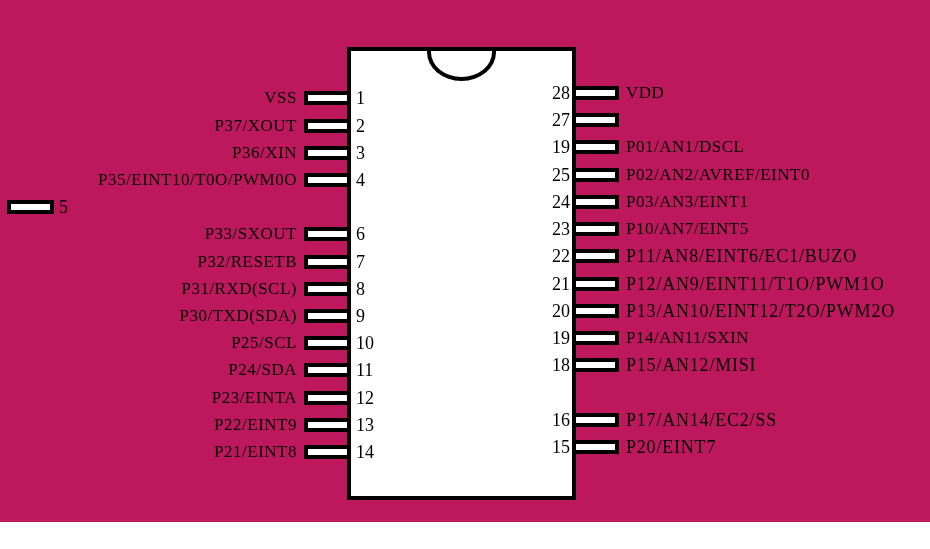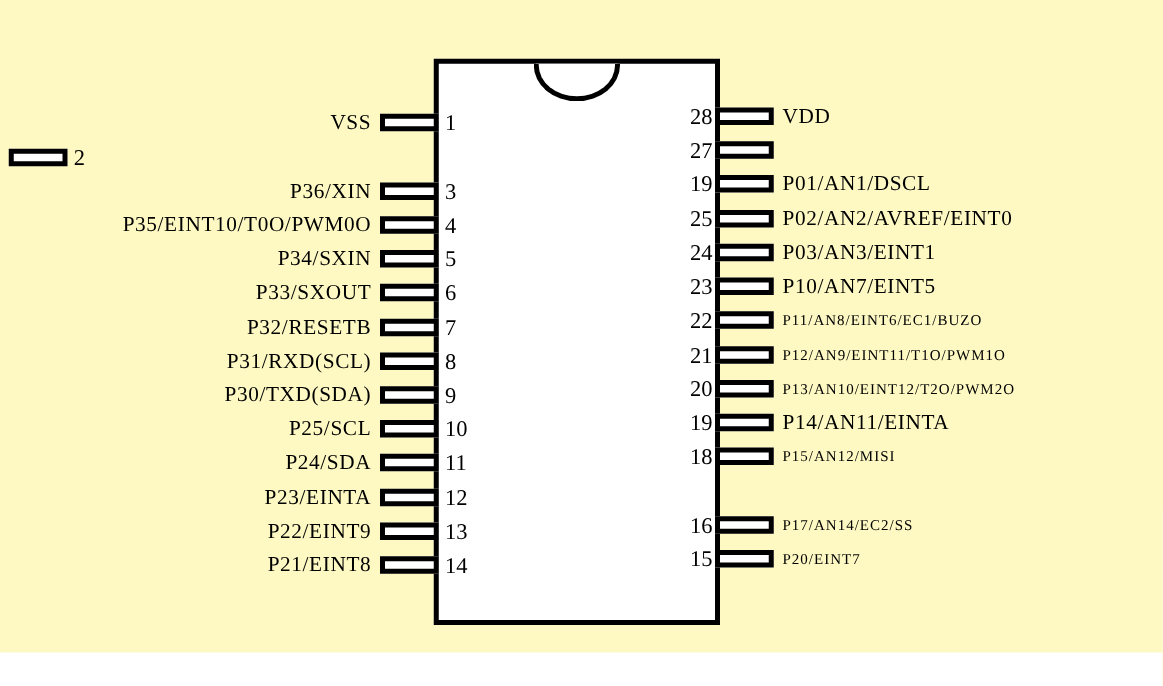--- a/index.html
+++ b/index.html
@@ -5,21 +5,21 @@
   html, body { margin: 0; padding: 0; }
   body {
     width: 930px; height: 549px;
     background: #ffffff;
     font-family: "Liberation Serif", "DejaVu Serif", serif;
     color: #000;
   }
   .stage {
     position: relative;
     width: 930px; height: 522px;
-    background: #fef9c3;
+    background: #be185d;
     overflow: hidden;
   }
   .chip {
     position: absolute;
     left: 347px; top: 47px;
     width: 229px; height: 453px;
     border: 4px solid #000;
     box-sizing: border-box;
     background: #ffffff;
   }
@@ -58,51 +58,51 @@
     font-size: 18px;
     line-height: 1;
     white-space: nowrap;
   }
   .left .pin-label  { order: 1; width: 297px; text-align: right; }
   .left .pin-stub   { order: 2; margin-left: 7px; }
   .left .pin-number { order: 3; margin-left: 5px; }
   .right .pin-number { width: 30px; text-align: right; }
   .right .pin-stub   { margin-left: 2px; }
   .right .pin-label  { margin-left: 7px; }
-  .pin-row.small .pin-label { font-size: 12px; letter-spacing: 0.8px; }
+  .pin-row.small .pin-label { font-size: 18px; letter-spacing: 0.8px; }
 </style>
 </head>
 <body>
 
 <div class="stage">
 
   <div class="chip"></div>
   <div class="notch"></div>
 
   <div class="pin-row left" style="top:84px">
       <span class="pin-label">VSS</span>
       <span class="pin-stub"></span>
       <span class="pin-number">1</span>
     </div>
   <div class="pin-row left" style="top:112px">
+      <span class="pin-label">P37/XOUT</span>
       <span class="pin-stub"></span>
       <span class="pin-number">2</span>
     </div>
   <div class="pin-row left" style="top:139px">
       <span class="pin-label">P36/XIN</span>
       <span class="pin-stub"></span>
       <span class="pin-number">3</span>
     </div>
   <div class="pin-row left" style="top:166px">
       <span class="pin-label">P35/EINT10/T0O/PWM0O</span>
       <span class="pin-stub"></span>
       <span class="pin-number">4</span>
     </div>
   <div class="pin-row left" style="top:193px">
-      <span class="pin-label">P34/SXIN</span>
       <span class="pin-stub"></span>
       <span class="pin-number">5</span>
     </div>
   <div class="pin-row left" style="top:220px">
       <span class="pin-label">P33/SXOUT</span>
       <span class="pin-stub"></span>
       <span class="pin-number">6</span>
     </div>
   <div class="pin-row left" style="top:248px">
       <span class="pin-label">P32/RESETB</span>
@@ -185,21 +185,21 @@
       <span class="pin-label">P12/AN9/EINT11/T1O/PWM1O</span>
     </div>
   <div class="pin-row right small" style="top:297px">
       <span class="pin-number">20</span>
       <span class="pin-stub"></span>
       <span class="pin-label">P13/AN10/EINT12/T2O/PWM2O</span>
     </div>
   <div class="pin-row right" style="top:324px">
       <span class="pin-number">19</span>
       <span class="pin-stub"></span>
-      <span class="pin-label">P14/AN11/EINTA</span>
+      <span class="pin-label">P14/AN11/SXIN</span>
     </div>
   <div class="pin-row right small" style="top:351px">
       <span class="pin-number">18</span>
       <span class="pin-stub"></span>
       <span class="pin-label">P15/AN12/MISI</span>
     </div>
   <div class="pin-row right small" style="top:406px">
       <span class="pin-number">16</span>
       <span class="pin-stub"></span>
       <span class="pin-label">P17/AN14/EC2/SS</span>

